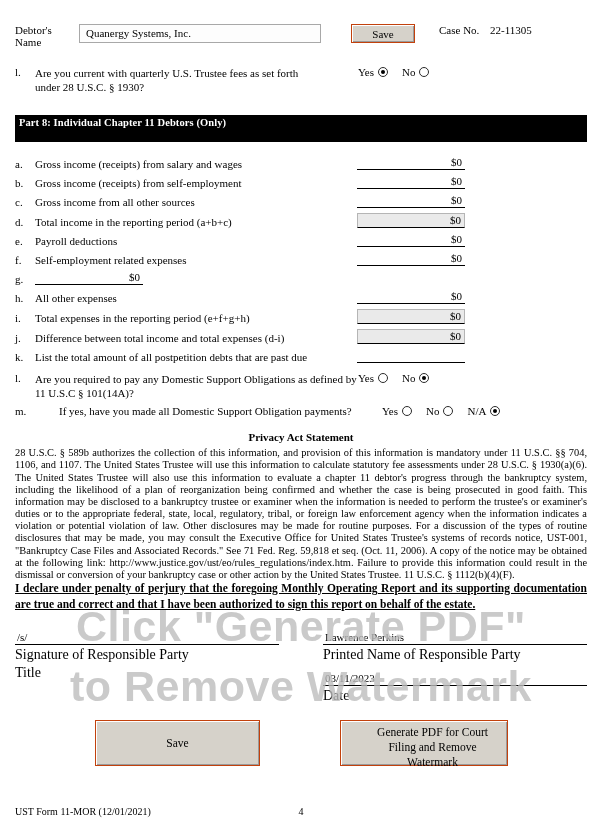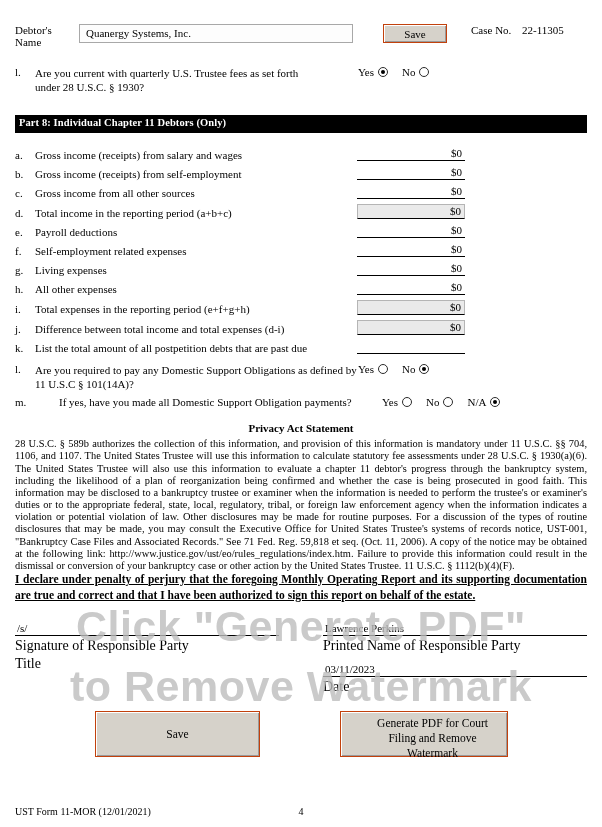--- a/index.html
+++ b/index.html
@@ -6,40 +6,40 @@
   html,body { background:#ffffff; }
   .page {
     width:602px; height:827px; position:relative; overflow:hidden;
     background:#fff; color:#000;
     font-family:"Liberation Serif", serif; font-size:11px;
     padding:24px 15px 0 15px; margin:0 auto;
   }
   
   .top-row { display:flex; align-items:flex-start; height:20px; }
   .top-lbl { width:64px; }
-  .name-field { width:274px; height:19px; border:1px solid #a8a8a8; background:#fdfdfd; padding:2px 6px 0; overflow:hidden; white-space:nowrap; }
+  .name-field { width:242px; height:19px; border:1px solid #a8a8a8; background:#fdfdfd; padding:2px 6px 0; overflow:hidden; white-space:nowrap; }
   .btn { font-family:"Liberation Serif", serif; font-size:11px; color:#000; background:#d6d2ca;
          border:1px solid #c2410c; box-shadow:inset 1px 1px 0 #fff, inset -1px -1px 0 #9a9a9a; cursor:pointer; }
   .btn-small { width:64px; height:19px; margin-left:30px; }
   .case-no { margin-left:24px; white-space:nowrap; }
   .case-no .val { margin-left:8px; }
   
   .q-row { display:flex; align-items:flex-start; }
   .q-top { margin-top:22px; }
   .q-letter { width:20px; flex:0 0 20px; }
   .q-top .q-text { width:272px; flex:0 0 272px; line-height:1.3; }
   .q-top .radio-group { margin-left:51px; }
   .radio-group { white-space:nowrap; display:flex; align-items:center; }
   .radio-opt { margin-right:14px; display:flex; align-items:center; }
   .radio { display:inline-block; width:10px; height:10px; border:1px solid #2b2b2b; border-radius:50%;
            margin-left:4px; position:relative; background:#fff; cursor:pointer; }
   .radio.checked::after { content:""; position:absolute; left:2px; top:2px; width:4px; height:4px; border-radius:50%; background:#000; }
   
   .part8-bar { margin-top:20px; background:#000; color:#fff; font-weight:bold; font-size:10.5px;
-               padding:2px 4px 5px; letter-spacing:.1px; }
+               padding:2px 4px 14px; letter-spacing:.1px; }
   
   .rows { margin-top:14px; }
   .amount-row { display:flex; align-items:flex-end; margin-bottom:5px; min-height:14px; }
   .row-letter { width:20px; flex:0 0 20px; }
   .row-label { flex:1 1 auto; }
   .amount-field { flex:0 0 108px; width:108px; margin-right:122px; text-align:right;
                   border-bottom:1px solid #000; padding:0 3px 1px; min-height:14px; }
   .amount-field.shaded { background:#eaeaea; border:1px solid #b5b5b5; border-bottom:1px solid #000; }
   
   .q-dso { margin-top:9px; }
@@ -132,21 +132,20 @@
       <span class="row-label">Payroll deductions</span>
       <span class="amount-field">$0</span>
     </div>
     <div class="amount-row">
       <span class="row-letter">f.</span>
       <span class="row-label">Self-employment related expenses</span>
       <span class="amount-field">$0</span>
     </div>
     <div class="amount-row">
       <span class="row-letter">g.</span>
-      <span class="row-label">Living expenses</span>
       <span class="amount-field">$0</span>
     </div>
     <div class="amount-row">
       <span class="row-letter">h.</span>
       <span class="row-label">All other expenses</span>
       <span class="amount-field">$0</span>
     </div>
     <div class="amount-row">
       <span class="row-letter">i.</span>
       <span class="row-label">Total expenses in the reporting period (e+f+g+h)</span>

